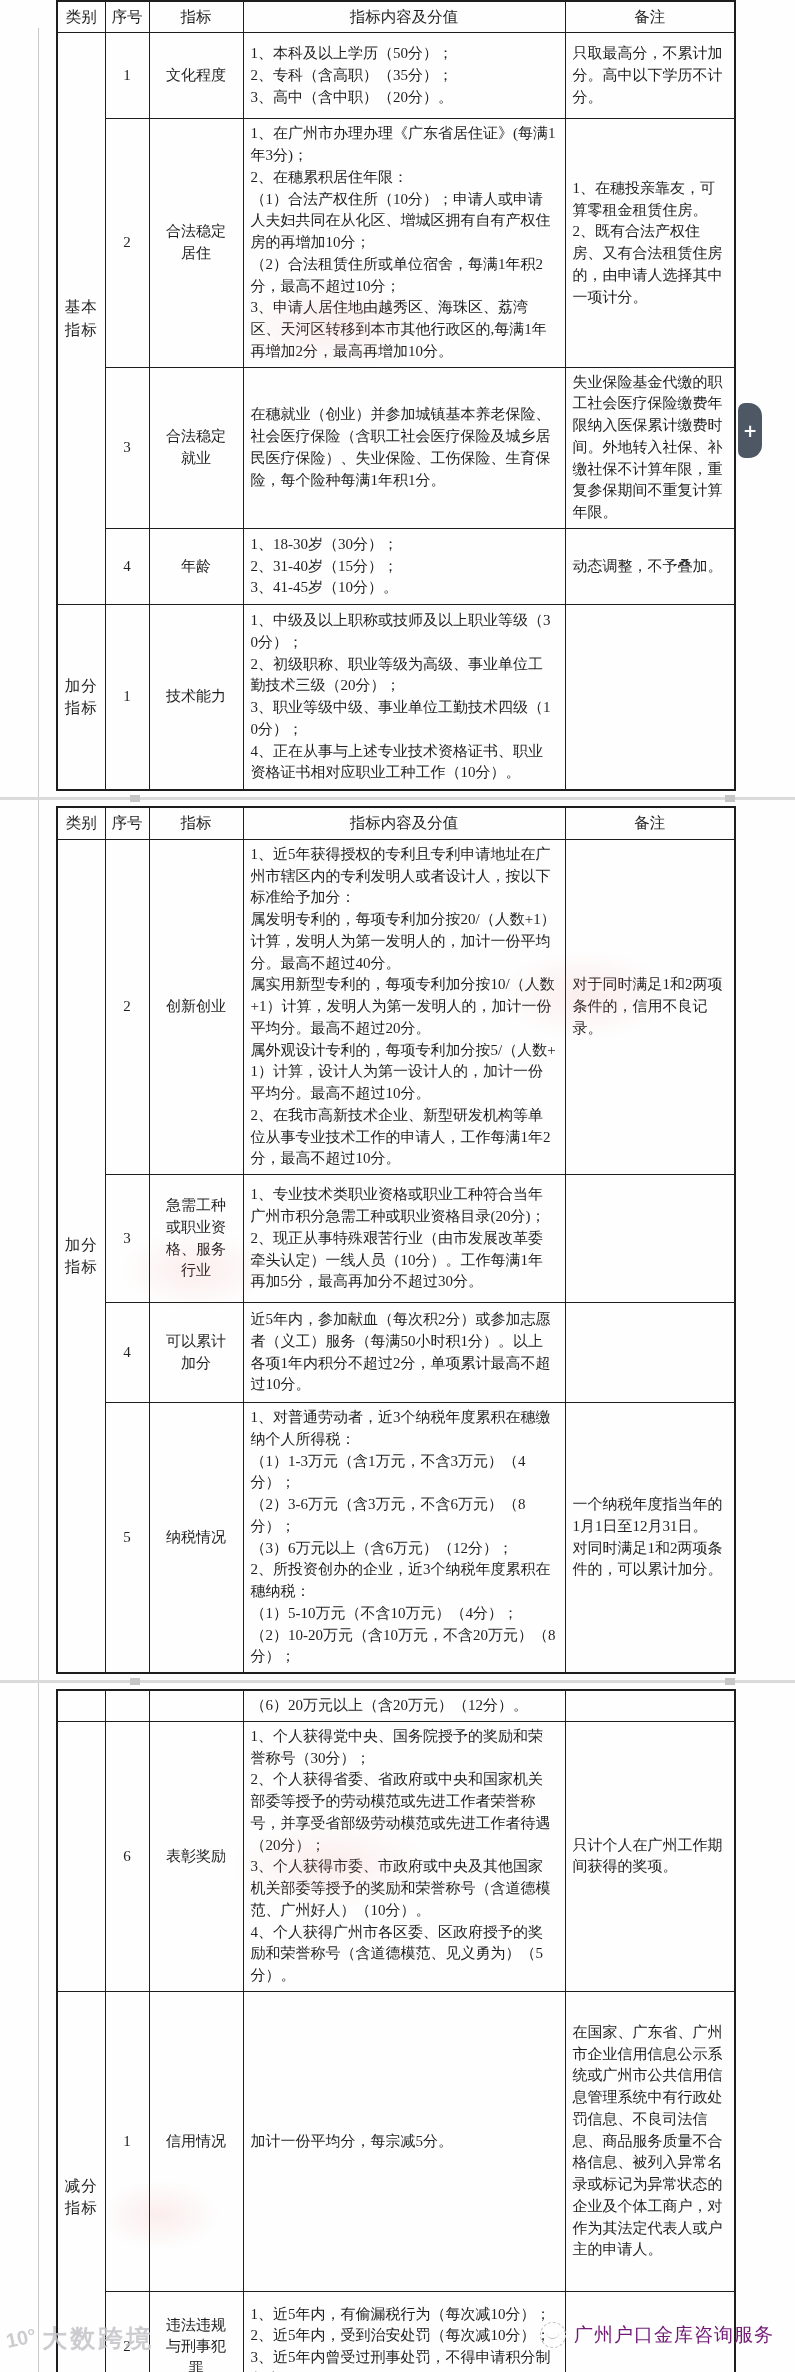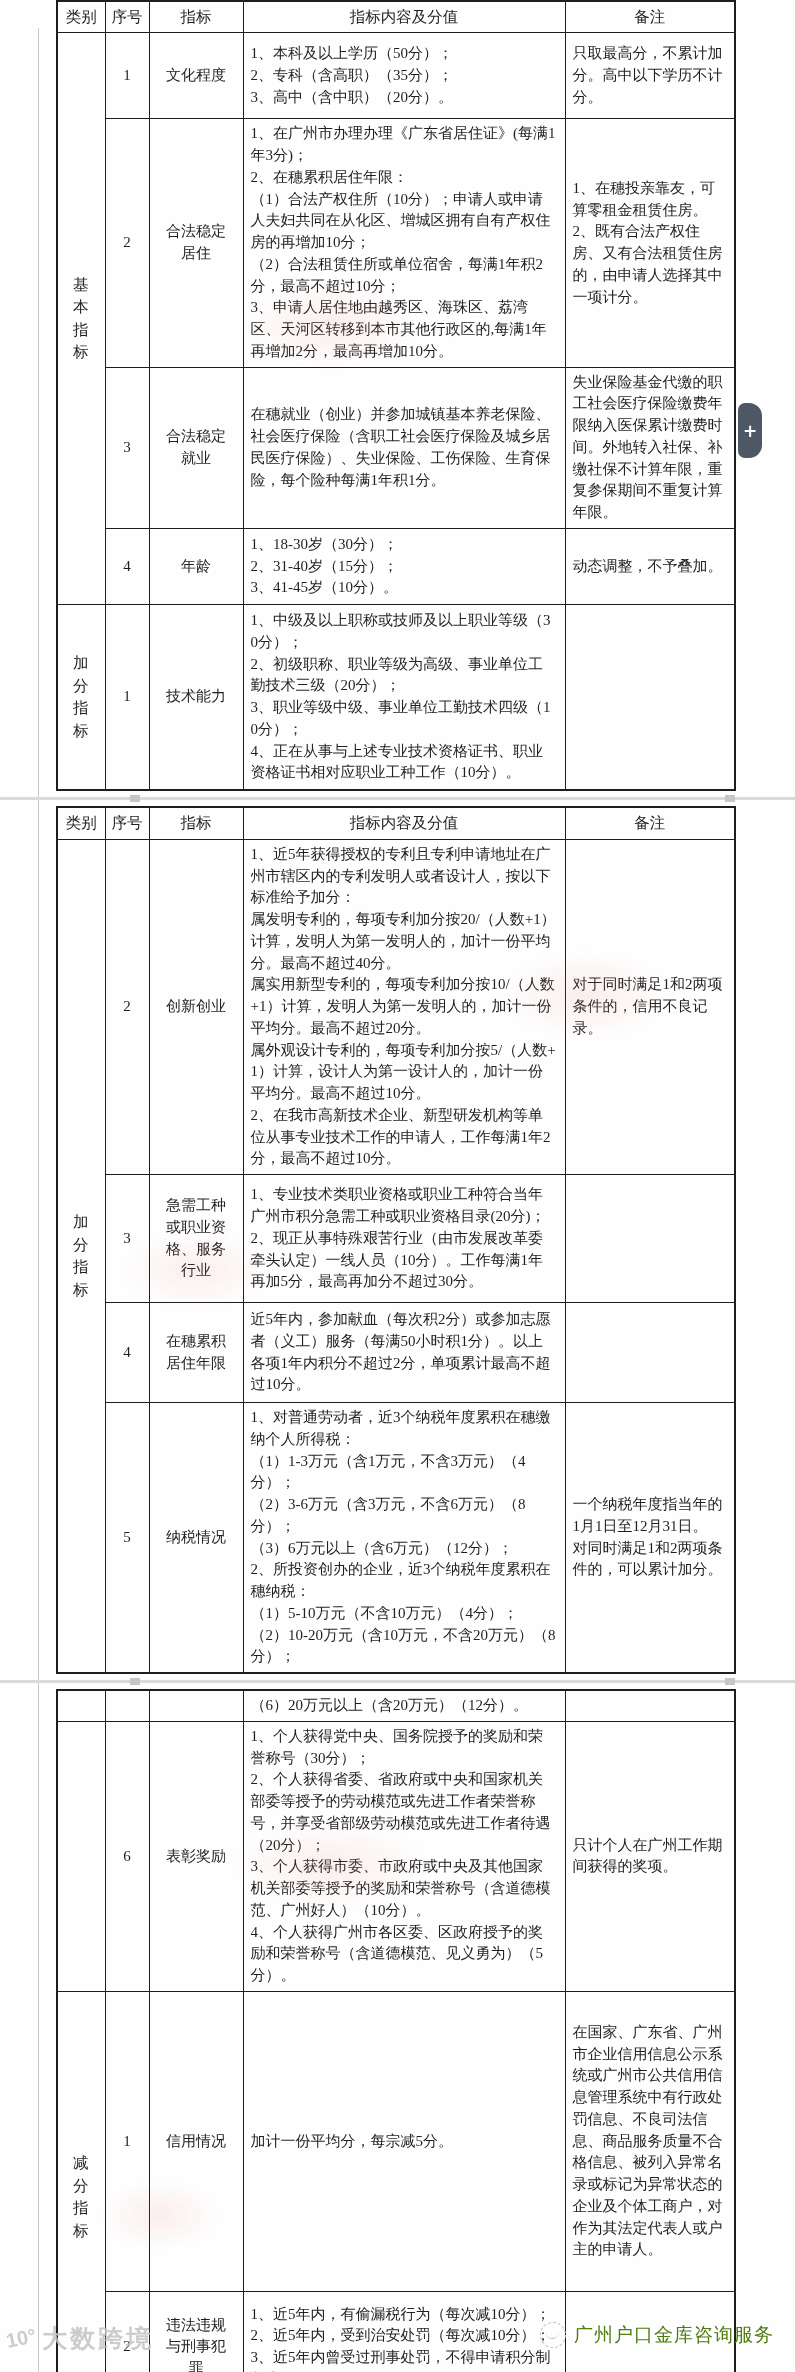--- a/index.html
+++ b/index.html
@@ -21,21 +21,21 @@
   }
   .c-cat{width:48px}.c-no{width:44px}.c-ind{width:94px}.c-content{width:322px}.c-remark{width:170px}
   td{
     border:1px solid #1e1e1e;
     font-size:15px;line-height:1.45;
     padding:4px 7px;vertical-align:middle;
     white-space:pre-line;word-break:break-all;
     color:#1f1f1f;
   }
   td.th{text-align:center;font-size:15.5px;padding:4px 2px;white-space:nowrap;}
-  td.cat{text-align:center;font-size:15.5px;padding:2px 8px;letter-spacing:1px;}
+  td.cat{text-align:center;font-size:15.5px;padding:2px 0;letter-spacing:1px;}
   td.no{text-align:center;}
   td.ind{text-align:center;padding:3px 15px;}
   tr.h{height:30px;}
   .rh86{height:86px}.rh230{height:230px}.rh158{height:158px}.rh76{height:76px}.rh186{height:186px}
   .rh326{height:326px}.rh128{height:128px}.rh100{height:100px}.rh248{height:248px}
   .rh30{height:30px}.rh250{height:250px}.rh300{height:300px}.rh112{height:112px}
   .page-break{
     width:795px;height:3px;background:#dadada;
     margin:6px 0 6px 0;position:relative;
   }
@@ -53,21 +53,21 @@
   }
   .wm-left{
     position:absolute;left:6px;top:2322px;
     color:#c4c4c8;font-size:25px;font-weight:bold;letter-spacing:3px;
     font-family:"Liberation Sans","DejaVu Sans",sans-serif;
     display:flex;align-items:center;gap:6px;opacity:.85;
   }
   .wm-left .logo{font-size:20px;letter-spacing:0;transform:rotate(-12deg);}
   .wm-right{
     position:absolute;left:540px;top:2322px;
-    color:#4d7c0f;font-size:19px;letter-spacing:1px;
+    color:#701a75;font-size:19px;letter-spacing:1px;
     font-family:"Liberation Sans","DejaVu Sans",sans-serif;
     display:flex;align-items:center;gap:8px;
   }
   .wm-right .doodle{
     width:24px;height:24px;border:1px dashed #bdbdbd;border-radius:50%;
     display:inline-block;position:relative;
   }
   .wm-right .doodle::after{
     content:"";position:absolute;left:5px;top:9px;width:13px;height:6px;
     border-bottom:1px solid #bdbdbd;border-radius:0 0 8px 8px;
@@ -186,21 +186,21 @@
     </tr>
     <tr class="rh128">
       <td class="no">3</td>
       <td class="ind">急需工种或职业资格、服务行业</td>
       <td class="content">1、专业技术类职业资格或职业工种符合当年广州市积分急需工种或职业资格目录(20分)；
 2、现正从事特殊艰苦行业（由市发展改革委牵头认定）一线人员（10分）。工作每满1年再加5分，最高再加分不超过30分。</td>
       <td class="remark"></td>
     </tr>
     <tr class="rh100">
       <td class="no">4</td>
-      <td class="ind">在穗累积居住年限</td>
+      <td class="ind">可以累计加分</td>
       <td class="content">近5年内，参加献血（每次积2分）或参加志愿者（义工）服务（每满50小时积1分）。以上各项1年内积分不超过2分，单项累计最高不超过10分。</td>
       <td class="remark"></td>
     </tr>
     <tr class="rh248">
       <td class="no">5</td>
       <td class="ind">纳税情况</td>
       <td class="content">1、对普通劳动者，近3个纳税年度累积在穗缴纳个人所得税：
 （1）1-3万元（含1万元，不含3万元）（4分）；
 （2）3-6万元（含3万元，不含6万元）（8分）；
 （3）6万元以上（含6万元）（12分）；

